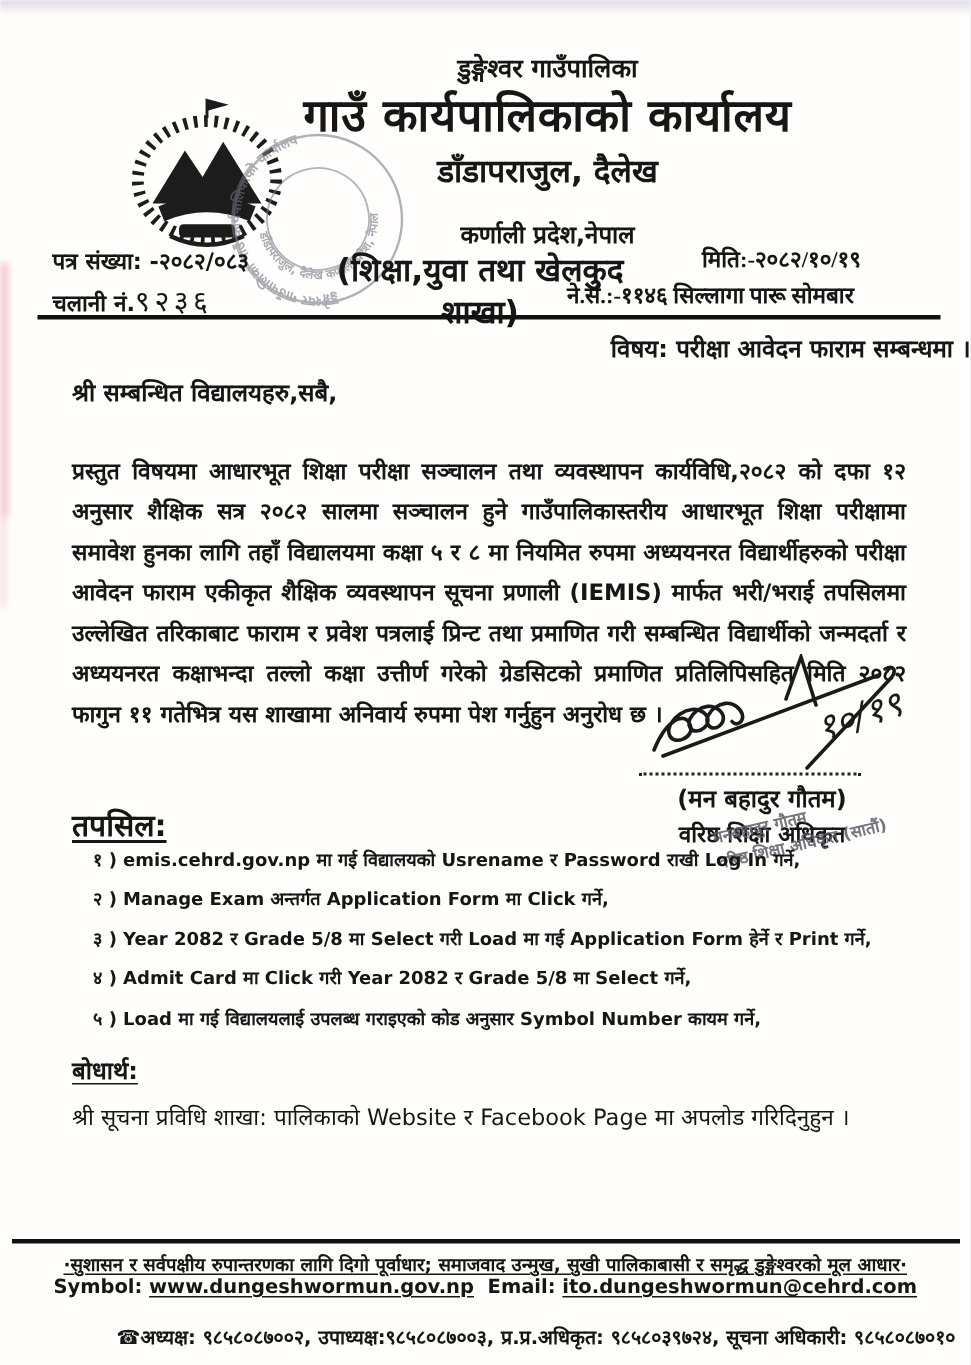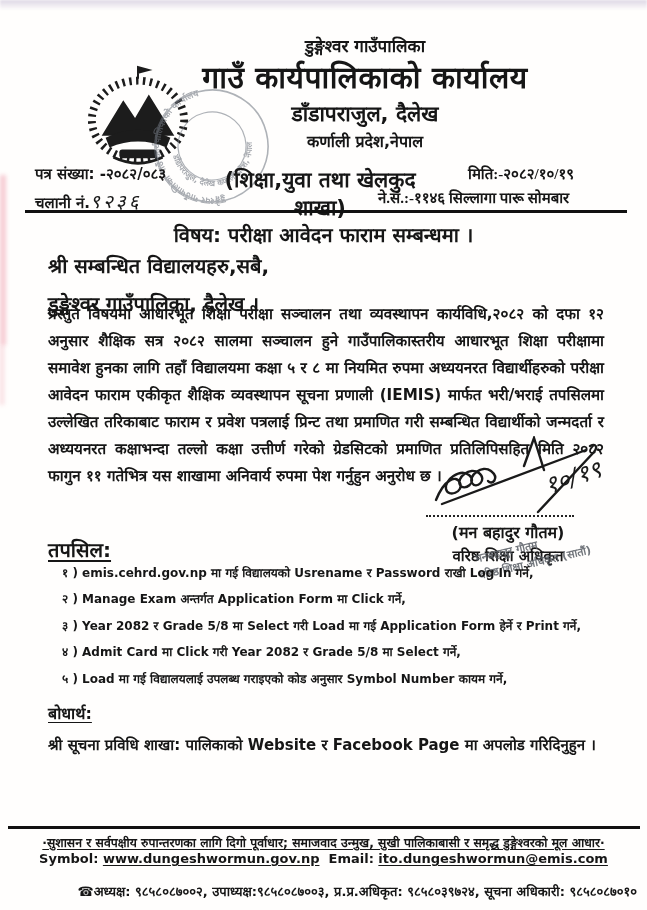--- a/index.html
+++ b/index.html
@@ -21,57 +21,57 @@
   .scan-left2{position:absolute;top:345px;left:0;width:4px;height:60px;
     background:rgba(232,120,145,.25);filter:blur(2px);}
 
   .abs{position:absolute;}
 
   
   .hdr-text{left:150px;top:36px;width:430px;text-align:center;line-height:1.25;}
   .hdr-muni{font-size:17px;font-weight:bold;}
   .hdr-office{font-size:30px;font-weight:bold;letter-spacing:.5px;margin-top:2px;text-align:center;}
   .hdr-addr{font-size:21px;font-weight:bold;margin-top:4px;}
-  .hdr-prov{font-size:16px;font-weight:bold;margin-top:5px;}
+  .hdr-prov{font-size:16px;font-weight:bold;margin-top:20px;}
 
   .logo{left:84px;top:58px;width:108px;height:120px;}
   .round-stamp{left:152px;top:86px;width:120px;height:120px;opacity:.6;transform:rotate(-14deg);}
 
   .meta-left{left:35px;top:162px;font-size:15px;line-height:1.6;font-weight:bold;}
   .meta-center{left:195px;top:165px;width:250px;text-align:center;font-size:21px;font-weight:bold;}
   .meta-right{left:378px;top:162px;width:250px;text-align:left;font-size:15px;line-height:1.6;font-weight:bold;font-family:Liberation Serif, serif;}
-  .handwritten{font-family:"DejaVu Serif",serif;font-style:italic;font-weight:normal;
+  .handwritten{font-family:"DejaVu Serif",serif;font-weight:normal;
     font-size:19px;letter-spacing:3px;}
 
   .hdr-rule{left:25px;top:210px;width:602px;height:3px;background:#111;}
 
-  .subject{left:0;top:221px;width:647px;text-align:center;font-size:20px;font-weight:bold;}
+  .subject{left:0;top:221px;width:647px;text-align:right;font-size:16px;font-weight:bold;}
 
-  .recipient{left:48px;top:247px;font-size:20px;font-weight:bold;line-height:1.9;}
+  .recipient{left:48px;top:247px;font-size:16px;font-weight:bold;line-height:1.9;}
 
   .body-par{left:48px;top:301px;width:556px;font-size:15.2px;font-weight:bold;
     line-height:1.78;text-align:justify;}
 
   
   .sig-scribble{left:428px;top:436px;width:200px;height:82px;}
   .sig-dots{left:426px;top:515px;width:148px;border-bottom:2px dotted #222;height:0;}
   .sig-name{left:408px;top:521px;width:200px;text-align:center;font-size:16px;font-weight:bold;}
   .sig-title{left:408px;top:545px;width:200px;text-align:center;font-size:15px;font-weight:bold;}
   .sig-stamp{left:475px;top:530px;width:190px;transform:rotate(-13deg);
     color:#5a5f66;opacity:.85;font-size:11px;font-weight:bold;line-height:1.5;}
   .sig-date{font-family:"DejaVu Serif",serif;font-style:italic;font-size:24px;}
 
   .tapasil-head{left:48px;top:536px;font-size:20px;font-weight:bold;
     text-decoration:underline;text-underline-offset:3px;}
   .tapasil-list{left:62px;top:560px;width:560px;font-size:12px;font-weight:bold;line-height:26.4px;}
   .tapasil-list div{white-space:nowrap;}
 
   .bodh-head{left:48px;top:702px;font-size:16px;font-weight:bold;
     text-decoration:underline;text-underline-offset:3px;}
-  .bodh-line{left:48px;top:734px;width:560px;font-size:15px;font-weight:bold;}
+  .bodh-line{left:48px;top:734px;width:560px;font-size:15px;font-weight:normal;}
 
   
   .ftr-rule{left:8px;top:826px;width:632px;height:3px;background:#111;}
   .ftr-slogan{left:10px;top:834px;width:627px;text-align:center;font-size:12.3px;font-weight:bold;
     text-decoration:underline;text-underline-offset:2px;}
   .ftr-web{left:10px;top:851px;width:627px;text-align:center;font-size:13px;font-weight:bold;}
   .ftr-web .lnk{text-decoration:underline;text-underline-offset:2px;}
   .ftr-phones{left:10px;top:882px;width:627px;text-align:right;font-size:13px;font-weight:bold;}
 </style>
 </head>
@@ -134,21 +134,20 @@
   <div class="abs meta-right">
     <div style="padding-left:90px;">मिति:-२०८२/१०/१९</div>
     <div>ने.सं.:-११४६ सिल्लागा पारू सोमबार</div>
   </div>
 
   <div class="abs hdr-rule"></div>
 
   <div class="abs subject">विषय: परीक्षा आवेदन फाराम सम्बन्धमा ।</div>
   <div class="abs recipient">
     <div>श्री सम्बन्धित विद्यालयहरु,सबै,</div>
-    <div>डुङ्गेश्वर गाउँपालिका, दैलेख ।</div>
   </div>
 
   <div class="abs body-par">प्रस्तुत विषयमा आधारभूत शिक्षा परीक्षा सञ्चालन तथा व्यवस्थापन कार्यविधि,२०८२ को दफा १२ अनुसार शैक्षिक सत्र २०८२ सालमा सञ्चालन हुने गाउँपालिकास्तरीय आधारभूत शिक्षा परीक्षामा समावेश हुनका लागि तहाँ विद्यालयमा कक्षा ५ र ८ मा नियमित रुपमा अध्ययनरत विद्यार्थीहरुको परीक्षा आवेदन फाराम एकीकृत शैक्षिक व्यवस्थापन सूचना प्रणाली (IEMIS) मार्फत भरी/भराई तपसिलमा उल्लेखित तरिकाबाट फाराम र प्रवेश पत्रलाई प्रिन्ट तथा प्रमाणित गरी सम्बन्धित विद्यार्थीको जन्मदर्ता र अध्ययनरत कक्षाभन्दा तल्लो कक्षा उत्तीर्ण गरेको ग्रेडसिटको प्रमाणित प्रतिलिपिसहित मिति २०८२ फागुन ११ गतेभित्र यस शाखामा अनिवार्य रुपमा पेश गर्नुहुन अनुरोध छ ।</div>
 
   <div class="abs sig-scribble">
     <svg viewBox="0 0 200 82" width="200" height="82">
       <g fill="none" stroke="#1a1a1a" stroke-width="2.4" stroke-linecap="round">
         <path d="M8,64 c8,-20 20,-26 24,-17 c4,9 -12,15 -14,6 c-2,-9 14,-21 23,-14 c9,7 -5,17 -9,10 c-4,-7 10,-19 19,-12 c9,7 -3,17 -7,10 c-4,-7 10,-19 19,-12 c9,7 1,15 -3,10"></path>
         <path d="M14,68 L158,14"></path>
         <path d="M96,30 L106,2 L116,34"></path>
@@ -176,19 +175,19 @@
 
   <div class="abs bodh-head">बोधार्थ:</div>
   <div class="abs bodh-line">श्री सूचना प्रविधि शाखा: पालिकाको Website र Facebook Page मा अपलोड गरिदिनुहुन ।</div>
 
   <div class="abs ftr-rule"></div>
   <div class="abs ftr-slogan">·सुशासन र सर्वपक्षीय रुपान्तरणका लागि दिगो पूर्वाधार; समाजवाद उन्मुख, सुखी पालिकाबासी र समृद्ध डुङ्गेश्वरको मूल आधार·</div>
   <div class="abs ftr-web">
     <span>Symbol:</span>
     <span class="lnk">www.dungeshwormun.gov.np</span>
     &nbsp;<span>Email:</span>
-    <span class="lnk">ito.dungeshwormun@emis.com</span>
+    <span class="lnk">ito.dungeshwormun@cehrd.com</span>
   </div>
   <div class="abs ftr-phones">
     <span>☎</span><span>अध्यक्ष: ९८५८०८७००२, उपाध्यक्ष:९८५८०८७००३, प्र.प्र.अधिकृत: ९८५८०३९७२४, सूचना अधिकारी: ९८५८०८७०१०</span>
   </div>
 
 </div>
 
 </body></html>

